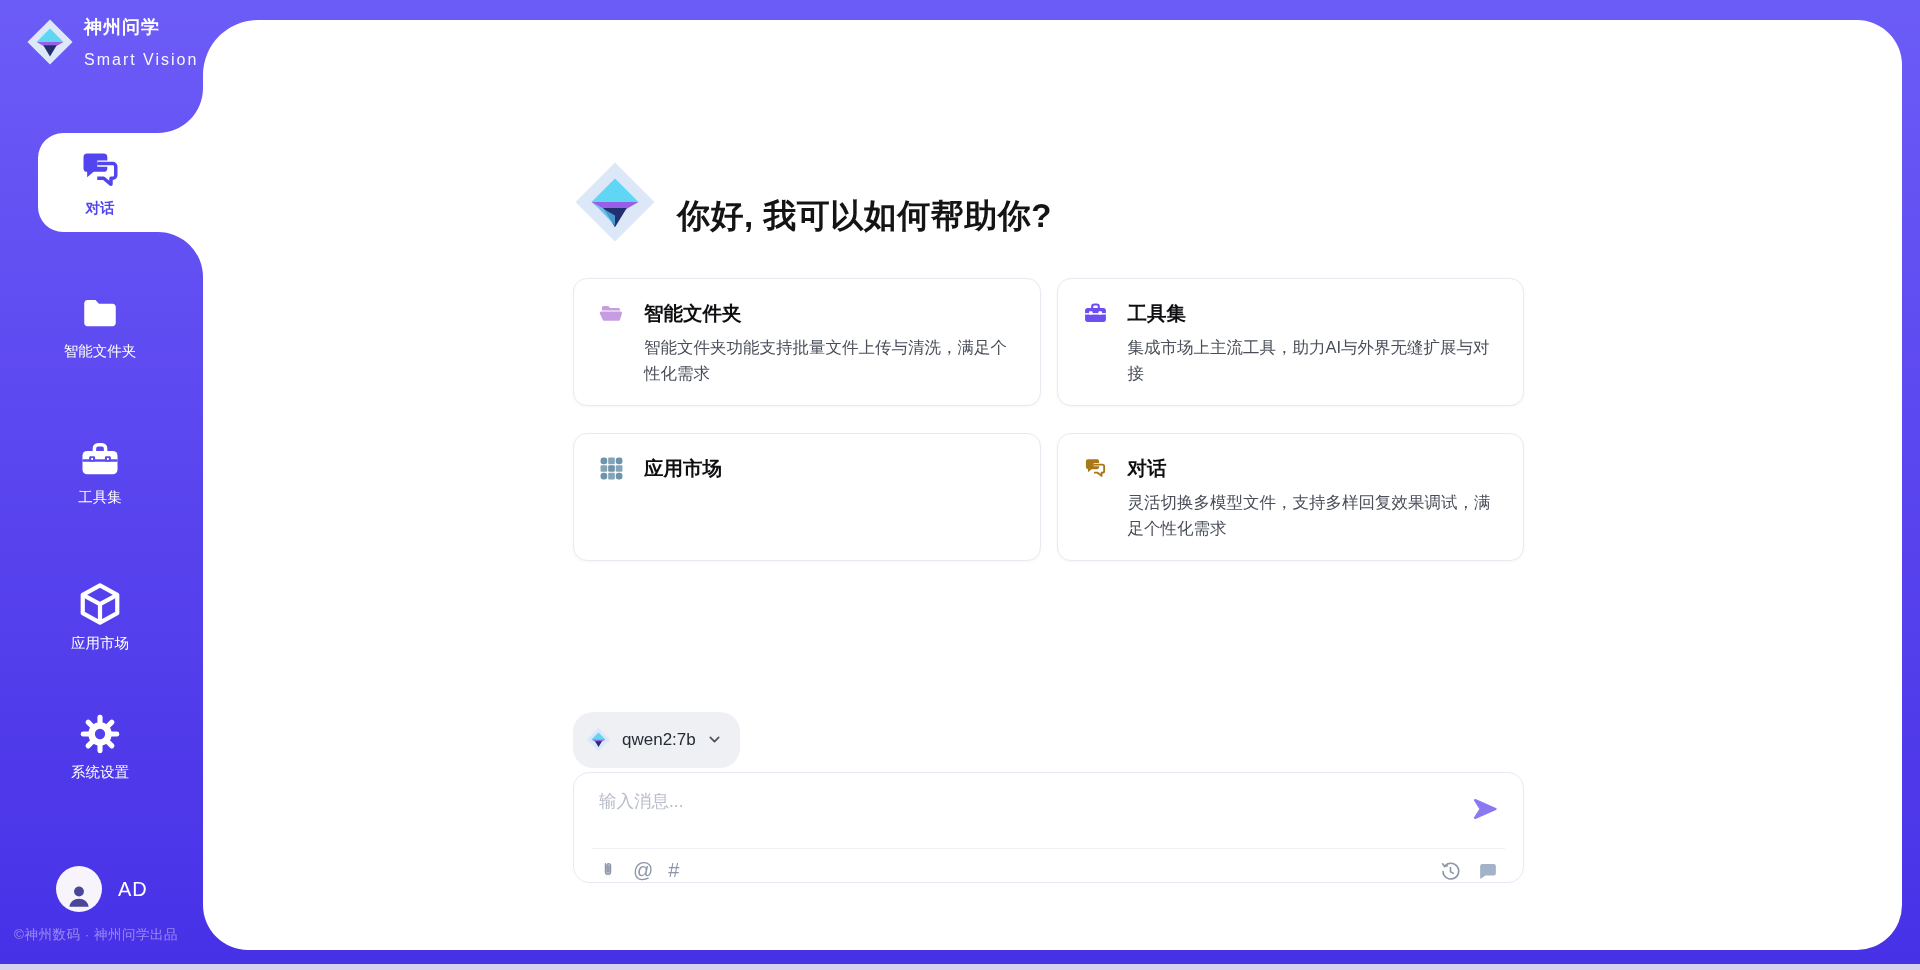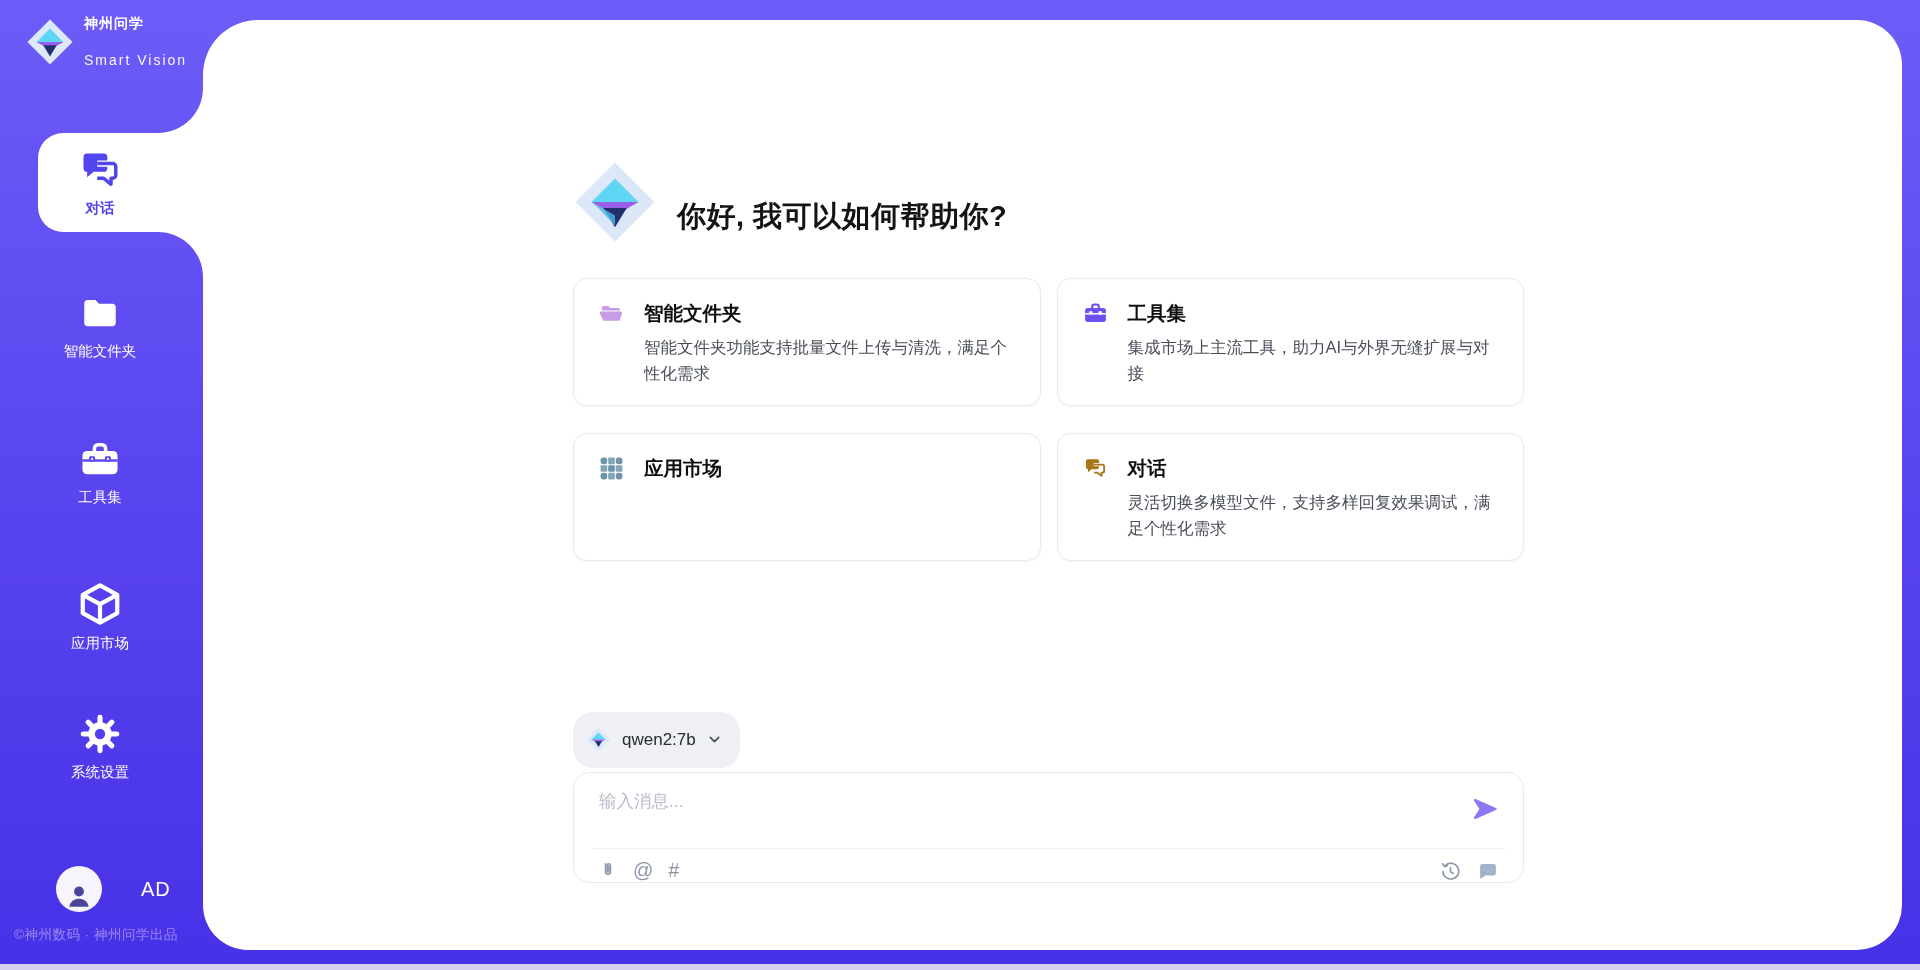--- a/index.html
+++ b/index.html
@@ -4,42 +4,42 @@
 <style>
   * { margin:0; padding:0; box-sizing:border-box; }
   html,body { width:1920px; height:970px; font-family:"Liberation Sans", sans-serif; }
   .stage{ position:relative; width:1920px; height:970px; overflow:hidden;
           background:linear-gradient(180deg,#6c5cf7 0%, #5a46ef 48%, #4731e7 100%); }
   .bottom-edge{ position:absolute; left:0; right:0; bottom:0; height:6px; background:#d5d1ef; z-index:5;}
   svg.panel-shape{ position:absolute; left:0; top:0; z-index:1; }
 
   
   .brand{ position:absolute; left:26px; top:15px; display:flex; align-items:center; gap:10px; z-index:3;}
-  .brand-name{ color:#fff; font-size:14px; font-weight:700; letter-spacing:1px; }
-  .brand-sub{ color:rgba(255,255,255,.95); font-size:14px; letter-spacing:2px; margin-top:19px; }
+  .brand-name{ color:#fff; font-size:18px; font-weight:700; letter-spacing:1px; }
+  .brand-sub{ color:rgba(255,255,255,.95); font-size:16px; letter-spacing:2px; margin-top:12px; }
 
   .nav-item{ position:absolute; left:0; width:200px; text-align:center; z-index:3; cursor:pointer;}
   .nav-icon{ display:block; margin:0 auto; }
   .nav-label{ display:block; margin-top:7px; color:#fff; font-size:14.5px; }
   .nav-item.active .nav-label{ color:#5244ee; font-weight:600; }
 
   .nav-chat   { top:148px; }
   .nav-folder { top:293px; }
   .nav-tools  { top:439px; }
   .nav-market { top:581px; }
   .nav-settings{ top:712px; }
 
   .user-row{ position:absolute; left:56px; top:866px; display:flex; align-items:center; gap:16px; z-index:3; cursor:pointer;}
   .avatar{ width:46px; height:46px; border-radius:50%; background:#f7f4fc; display:flex; align-items:flex-end; justify-content:center; overflow:hidden;}
-  .user-name{ color:#fff; font-size:20px; font-weight:500; letter-spacing:1px;margin-left:23px;}
+  .user-name{ color:#fff; font-size:20px; font-weight:500; letter-spacing:1px;}
   .side-footer{ position:absolute; left:14px; top:926px; color:rgba(255,255,255,.42); font-size:13.5px; z-index:3; letter-spacing:.5px;}
 
   
   .greeting{ position:absolute; left:573px; top:160px; display:flex; align-items:center; gap:20px; z-index:2;}
-  .greeting h1{ font-size:29px; font-weight:800; color:#141414; letter-spacing:.5px;margin-top:29px;}
+  .greeting h1{ font-size:33px; font-weight:800; color:#141414; letter-spacing:.5px;margin-top:29px;}
 
   .cards{ position:absolute; left:573px; top:278px; width:951px; z-index:2;
           display:grid; grid-template-columns:1fr 1fr; column-gap:16px; row-gap:27px;}
   .card{ background:#fff; border:1px solid #e9e9f2; border-radius:14px; padding:21px 24px 19px 24px;
          box-shadow:0 1px 3px rgba(30,30,80,.04); cursor:pointer;}
   .card-title-row{ display:flex; align-items:center; gap:19px; }
   .card-title{ font-size:19.5px; font-weight:700; color:#0f0f12; }
   .card-desc{ margin-left:46px; margin-top:8px; font-size:16.5px; color:#494e58; line-height:1.55; }
 
   .model-pill{ position:absolute; left:573px; top:712px; height:56px; border-radius:20px; background:#eff0f4;

